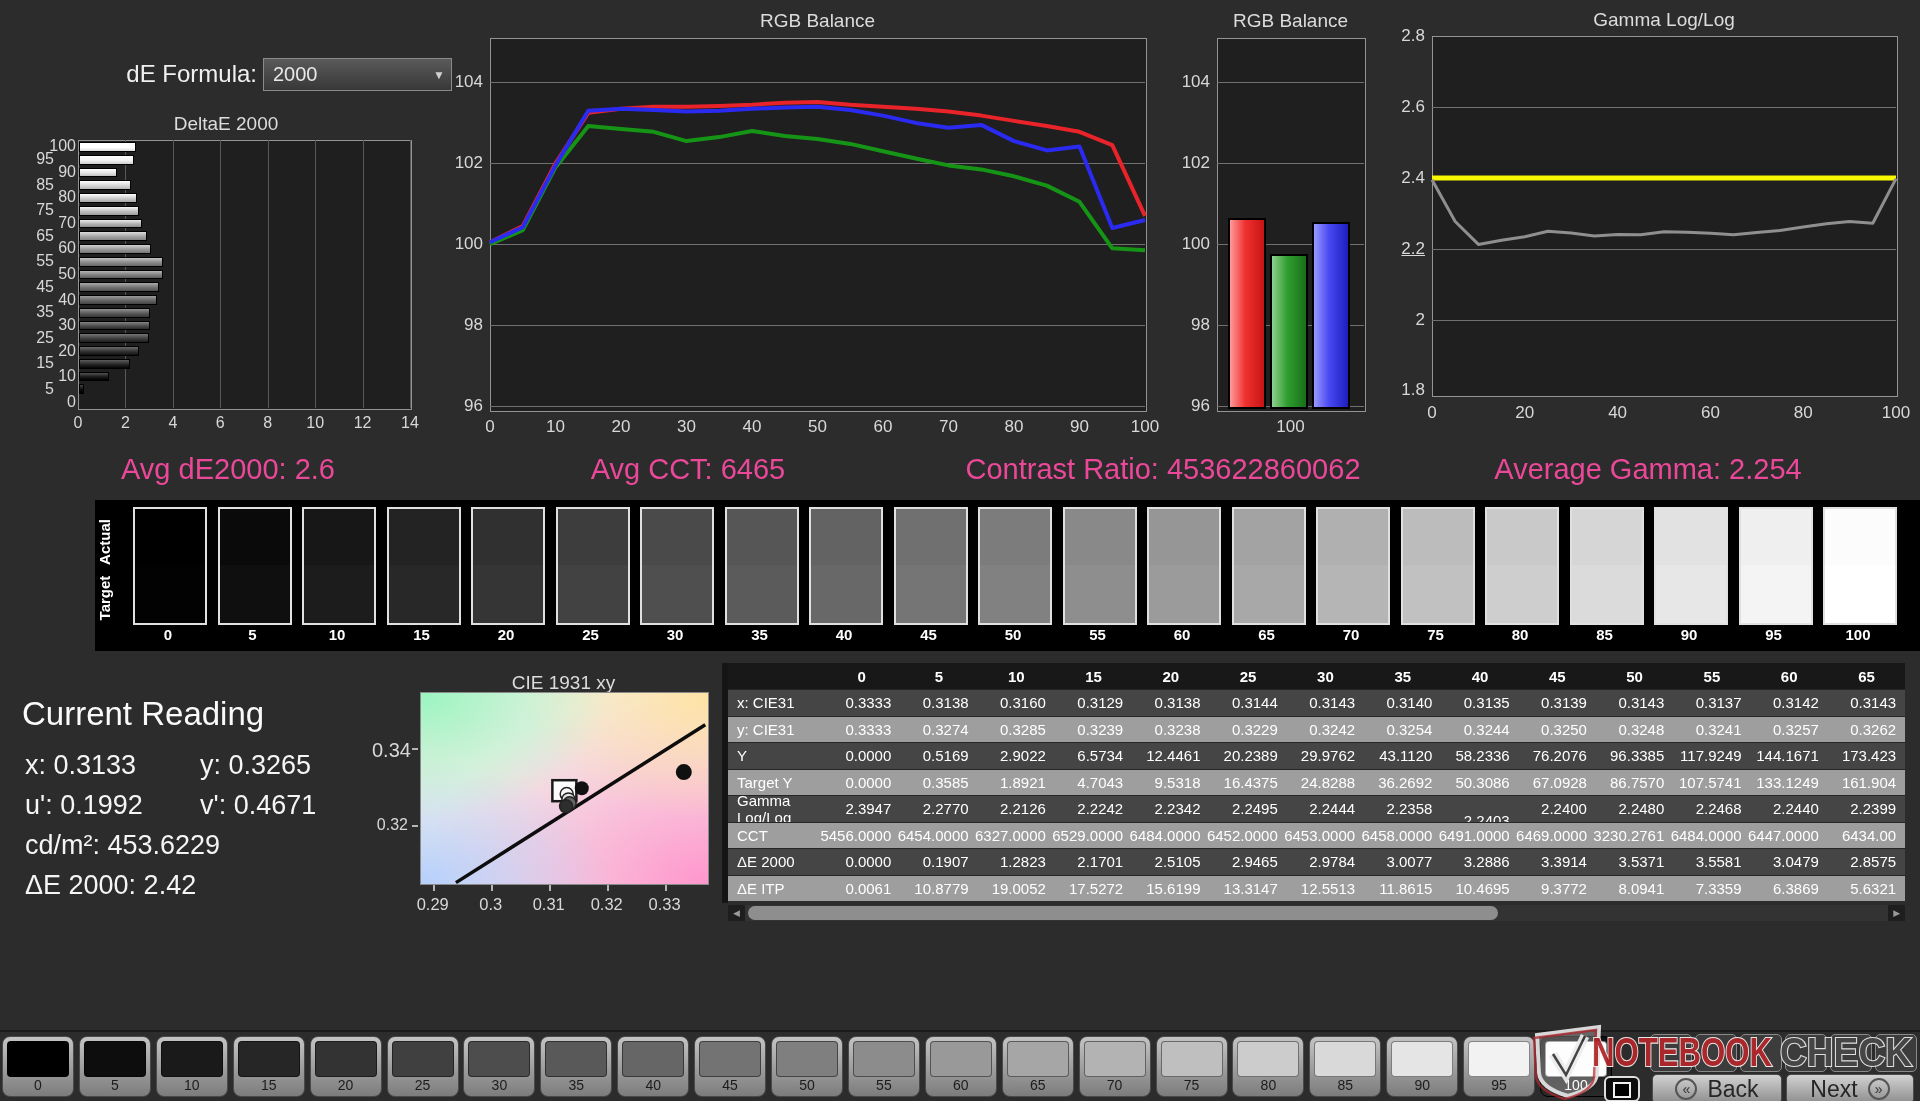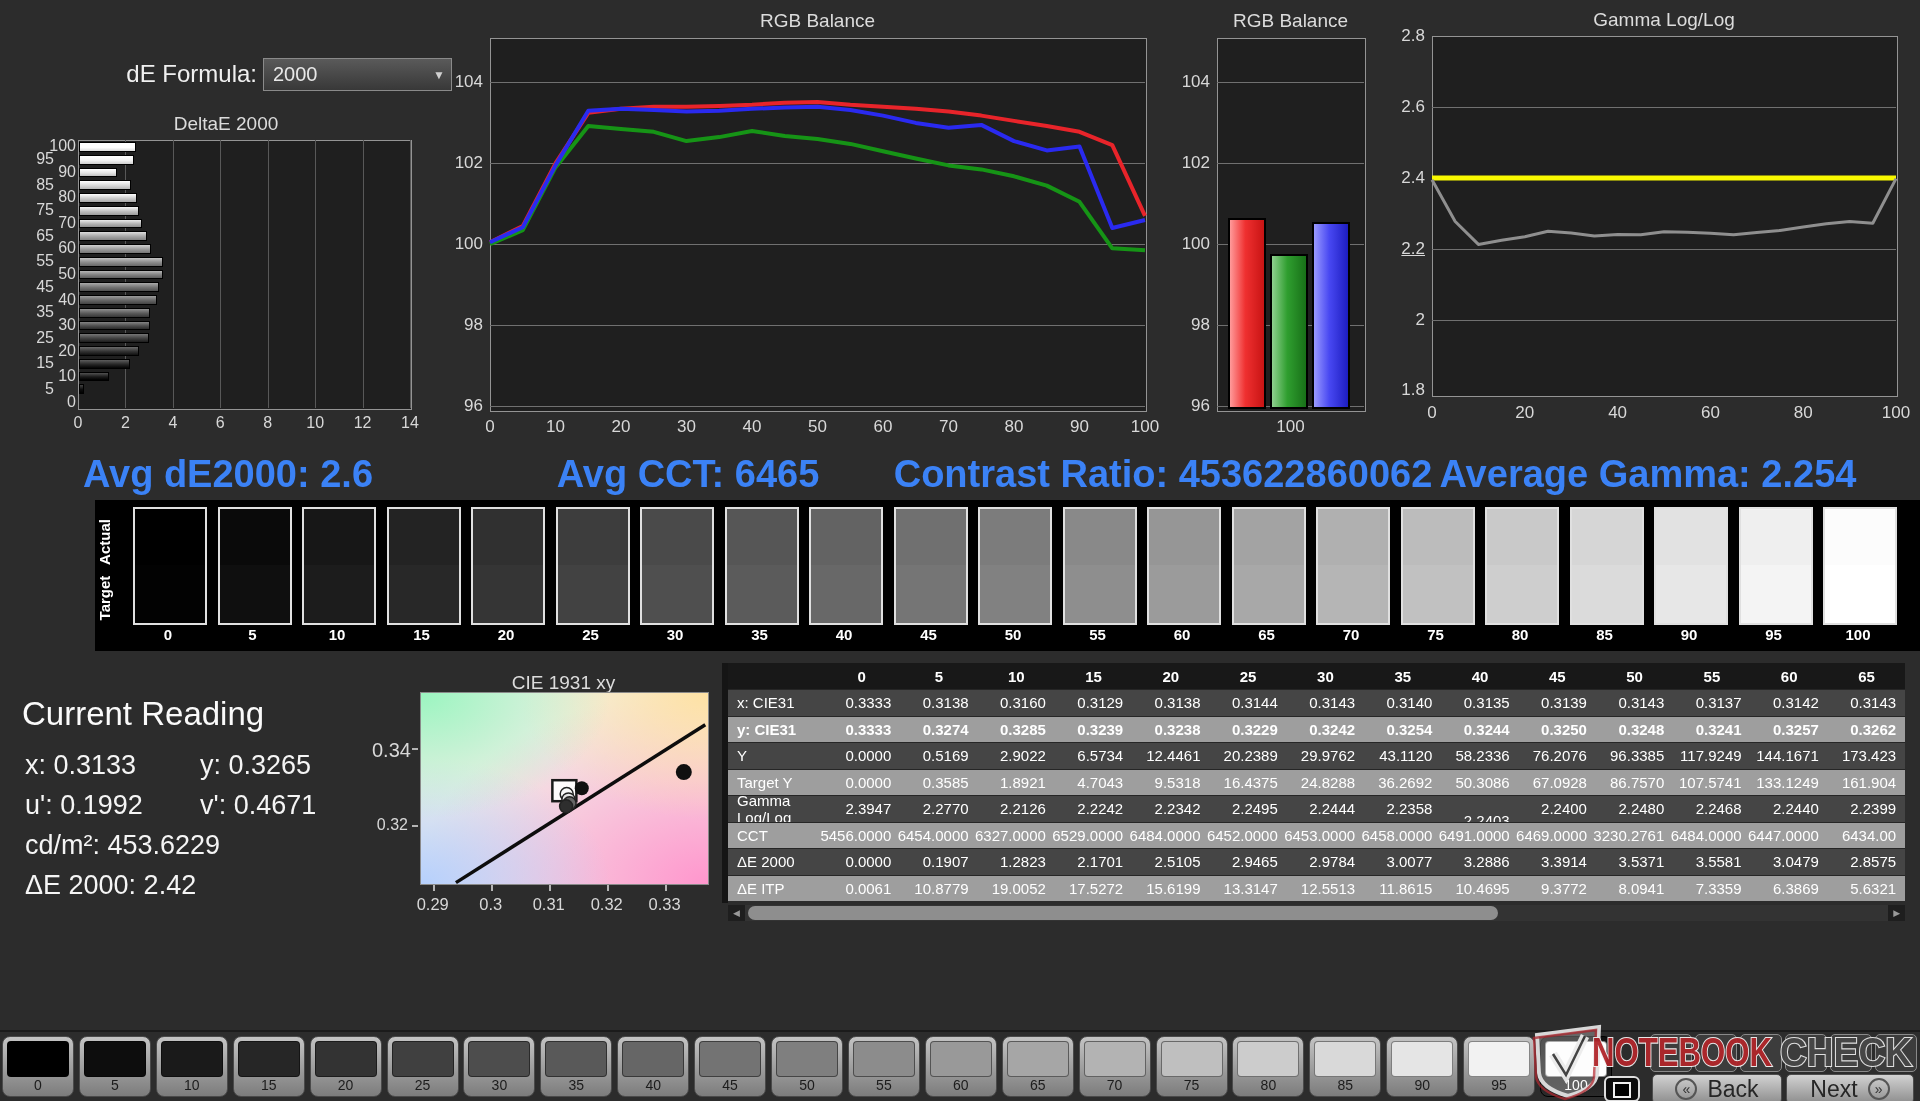--- a/index.html
+++ b/index.html
@@ -10,21 +10,21 @@
   .ctl-label{font-size:24px;color:#f0f0f0;text-align:right;}
   .dropdown{background:linear-gradient(180deg,#5a5a5a,#383838);border:1px solid #8a8a8a;
             display:flex;align-items:center;justify-content:space-between;padding:0 6px 0 9px;}
   .dropdown .val{font-size:20px;color:#e8e8e8;}
   .dropdown .arr{font-size:12px;color:#d0d0d0;}
   .chart-title{font-size:19px;color:#dcdcdc;text-align:center;transform:translateX(-50%);white-space:nowrap;}
   .plot{background:#1f1f1f;border:1px solid #949494;}
   .gridv{background:#585858;width:1px;}
   .gridh{background:#707070;height:1px;}
   .tick-label{font-size:17px;color:#d8d8d8;white-space:nowrap;}
-  .stat{font-size:38px;font-weight:700;color:#3b82f6;transform:translateX(-50%);white-space:nowrap;}
+  .stat{font-size:29px;font-weight:400;color:#ec4899;transform:translateX(-50%);white-space:nowrap;}
   .strip{background:#000;}
   .vlabel{font-size:15px;font-weight:700;color:#fff;text-align:center;transform:rotate(-90deg);}
   .swatch{border:2px solid #e0e0e0;}
   .swatch-label{font-size:15px;font-weight:700;color:#fff;text-align:center;transform:translateX(-50%);}
   .cr-title{font-size:33px;color:#fafafa;}
   .cr-item{font-size:27px;color:#f5f5f5;white-space:nowrap;}
   .tbl-cell{font-size:15px;color:#fff;display:flex;align-items:center;justify-content:flex-end;padding-right:9px;box-sizing:border-box;}
   .tbl-head{font-weight:600;justify-content:center;padding-right:0;}
   .tbl-rowlabel{justify-content:flex-start;padding-left:9px;}
   .patch-btn{border-radius:8px;background:linear-gradient(180deg,#c4c4c4,#7c7c7c);border:1px solid #4a4a4a;box-sizing:border-box;}
@@ -349,21 +349,21 @@
         <div class="tbl-cell" style="width: 77.3px;">0.3144</div>
         <div class="tbl-cell" style="width: 77.3px;">0.3143</div>
         <div class="tbl-cell" style="width: 77.3px;">0.3140</div>
         <div class="tbl-cell" style="width: 77.3px;">0.3135</div>
         <div class="tbl-cell" style="width: 77.3px;">0.3139</div>
         <div class="tbl-cell" style="width: 77.3px;">0.3143</div>
         <div class="tbl-cell" style="width: 77.3px;">0.3137</div>
         <div class="tbl-cell" style="width: 77.3px;">0.3142</div>
         <div class="tbl-cell" style="width: 77.3px;">0.3143</div>
       </div>
-      <div class="abs" style="left: 728px; top: 715.5px; width: 1177.2px; height: 26.5px; background: rgb(158, 158, 158); display: flex; border-top: 1px solid rgb(38, 38, 38); box-sizing: border-box; font-weight: bold;">
+      <div class="abs" style="left: 728px; top: 715.5px; width: 1177.2px; height: 26.5px; background: rgb(158, 158, 158); display: flex; border-top: 1px solid rgb(38, 38, 38); box-sizing: border-box;">
         <div class="tbl-cell tbl-rowlabel" style="width: 95px;">y: CIE31</div>
         <div class="tbl-cell" style="width: 77.3px;">0.3333</div>
         <div class="tbl-cell" style="width: 77.3px;">0.3274</div>
         <div class="tbl-cell" style="width: 77.3px;">0.3285</div>
         <div class="tbl-cell" style="width: 77.3px;">0.3239</div>
         <div class="tbl-cell" style="width: 77.3px;">0.3238</div>
         <div class="tbl-cell" style="width: 77.3px;">0.3229</div>
         <div class="tbl-cell" style="width: 77.3px;">0.3242</div>
         <div class="tbl-cell" style="width: 77.3px;">0.3254</div>
         <div class="tbl-cell" style="width: 77.3px;">0.3244</div>

